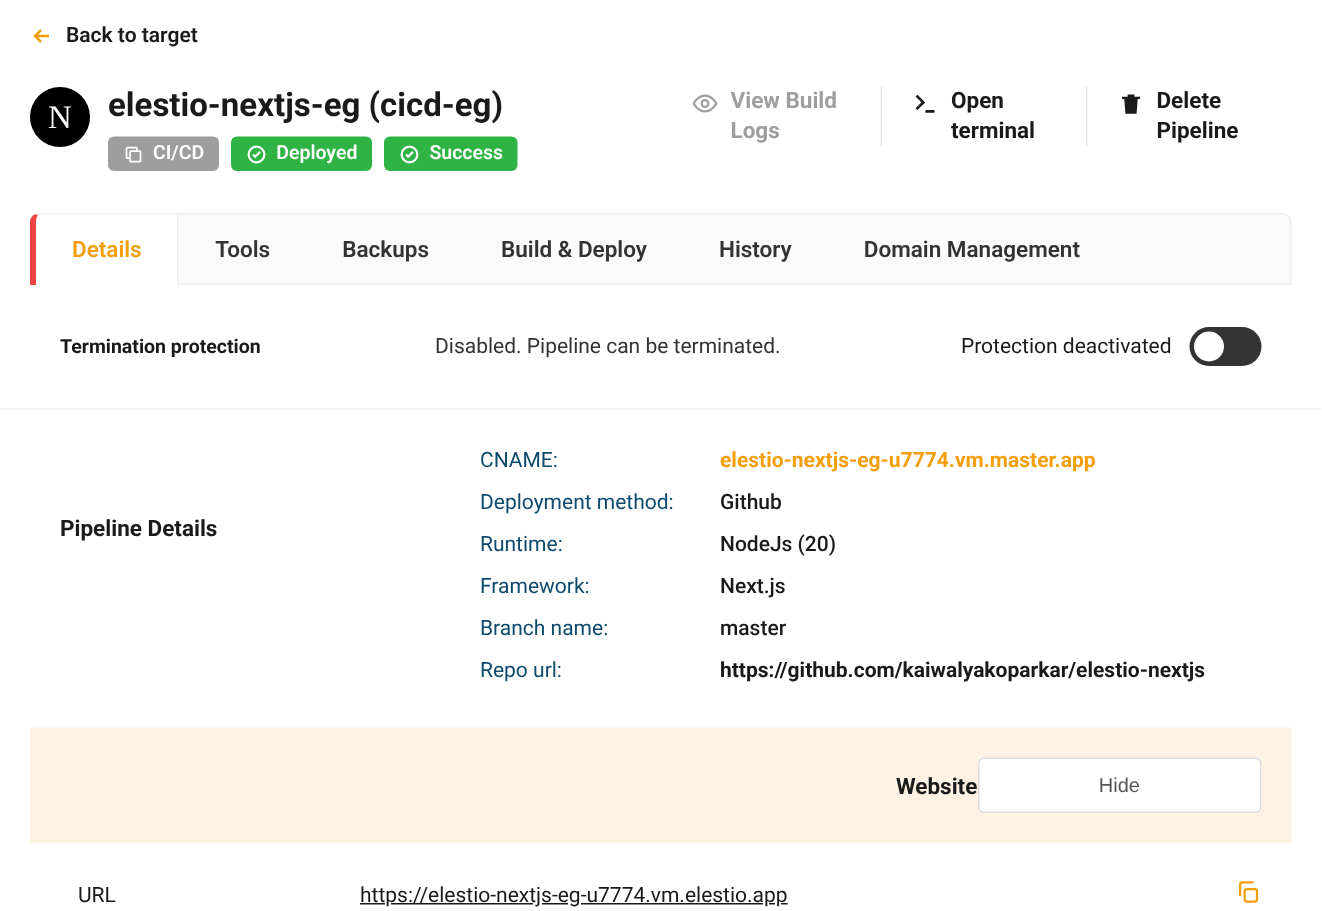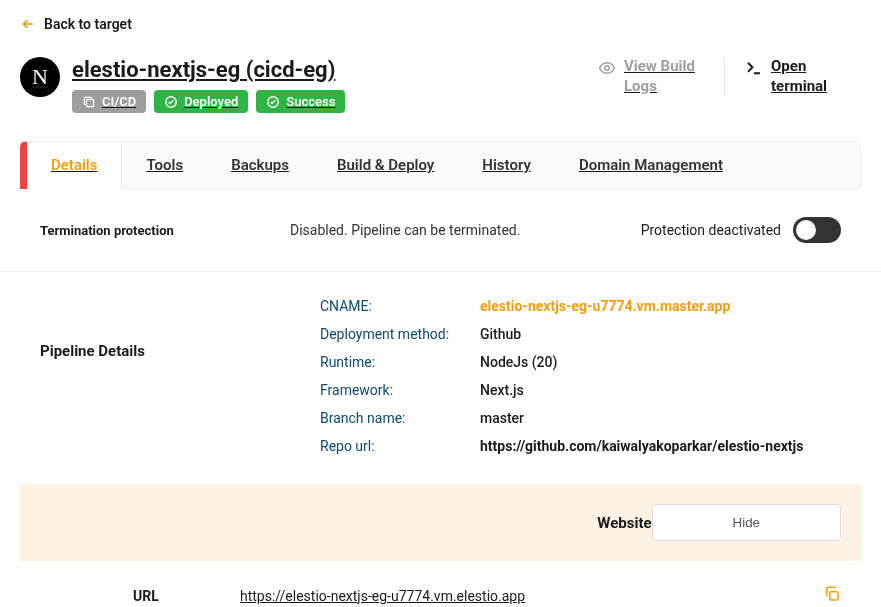--- a/index.html
+++ b/index.html
@@ -1,17 +1,17 @@
 <!DOCTYPE html>
 <html><head>
 <meta charset="utf-8">
 <style>
 * { box-sizing: border-box; margin: 0; padding: 0; }
 body { font-family: -apple-system, BlinkMacSystemFont, "Segoe UI", Roboto, sans-serif; background: #fff; color: #1a1a1a; font-size: 14px; width: 881px; }
-.container { padding: 16px 20px 0 20px; text-decoration: underline; }
+.container { padding: 16px 20px 0 20px; }
 
 .back-link { display: inline-flex; align-items: center; gap: 8px; font-weight: 600; color: #1a1a1a; cursor: pointer; }
 .back-link svg { width: 16px; height: 16px; }
 
 .header { display: flex; align-items: flex-start; gap: 12px; margin-top: 22px; }
 .logo { width: 40px; height: 40px; border-radius: 50%; background: #000; color: #fff; display: flex; align-items: center; justify-content: center; font-size: 22px; font-weight: 500; flex-shrink: 0; font-family: Georgia, serif; }
 .title-block { flex: 1; }
 .title { font-size: 22px; font-weight: 700; margin-bottom: 8px; }
 .badges { display: flex; gap: 8px; }
 .badge { display: inline-flex; align-items: center; gap: 6px; padding: 4px 10px; border-radius: 4px; font-size: 13px; font-weight: 600; color: #fff; }
@@ -23,21 +23,21 @@
 .actions { display: flex; align-items: flex-start; }
 .action { padding: 0 20px; border-left: 1px solid #e5e5e5; display: flex; flex-direction: column; }
 .action:first-child { border-left: none; }
 .action-inner { display: flex; align-items: flex-start; gap: 8px; font-weight: 700; color: #1a1a1a; cursor: pointer; font-size: 15px; }
 .action-inner.muted { color: #9e9e9e; }
 .action-inner svg { width: 18px; height: 18px; flex-shrink: 0; margin-top: 2px; }
 .action-label { line-height: 1.3; }
 
 .tabs { display: flex; border: 1px solid #eee; border-radius: 6px 6px 0 0; margin-top: 28px; background: #fafafa; }
 .tab { padding: 14px 24px; font-weight: 600; color: #333; cursor: pointer; font-size: 15px; }
-.tab.active { background: #fff; color: #f59e0b; border-right: 1px solid #eee; border-radius: 6px 0 0 0; margin: -1px 0 -1px -1px; border-left: 7px solid #ef4444; border-top: 1px solid #eee; }
+.tab.active { background: #fff; color: #f59e0b; border-right: 1px solid #eee; border-radius: 6px 0 0 0; margin: -1px 0 -1px -1px; border-left: 4px solid #ef4444; border-top: 1px solid #eee; }
 
 .section { padding: 28px 20px; border-bottom: 1px solid #f0f0f0; }
 .term-row { display: flex; align-items: center; }
 .term-label { width: 250px; font-weight: 700; font-size: 13px; }
 .term-desc { flex: 1; color: #333; }
 .term-right { display: flex; align-items: center; gap: 12px; }
 .toggle { width: 48px; height: 26px; background: #333; border-radius: 13px; position: relative; cursor: pointer; }
 .toggle::after { content: ""; position: absolute; width: 20px; height: 20px; background: #fff; border-radius: 50%; top: 3px; left: 3px; }
 
 .details-section { padding: 20px 20px 24px; display: flex; }
@@ -47,21 +47,21 @@
 .detail-key { width: 160px; color: #0c4a6e; }
 .detail-val { color: #1a1a1a; font-weight: 500; }
 .detail-val.accent { color: #f59e0b; font-weight: 700; }
 .detail-val.bold { font-weight: 700; }
 
 .website-section { background: #fdf2e4; padding: 20px; display: flex; align-items: center; justify-content: flex-end; }
 .website-label { font-weight: 700; font-size: 15px; padding-left: 2px; }
 .hide-btn { background: #fff; border: 1px solid #ddd; border-radius: 4px; padding: 10px 80px; font-weight: 500; cursor: pointer; color: #555; }
 
 .url-section { padding: 24px 20px; display: flex; align-items: center; }
-.url-label { width: 200px; font-weight: 700; padding-left: 12px; text-align: center; }
+.url-label { width: 200px; font-weight: 400; padding-left: 12px; }
 .url-val { flex: 1; text-decoration: underline; color: #1a1a1a; }
 .copy-icon { color: #f59e0b; cursor: pointer; padding-right: 12px; }
 .copy-icon svg { width: 18px; height: 18px; }
 </style>
 </head>
 <body>
 
 <div class="container">
 
   <div class="back-link">
@@ -108,20 +108,28 @@
             </svg>
           <span class="action-label" style="max-width:80px">View Build Logs</span>
         </div>
       </div>
       <div class="action">
         <div class="action-inner">
           <svg viewBox="0 0 24 24" fill="none" stroke="currentColor" stroke-width="2.5">
               <path d="M4 17l6-6-6-6M12 19h8"></path>
             </svg>
           <span class="action-label" style="max-width:70px">Open terminal</span>
+        </div>
+      </div>
+      <div class="action">
+        <div class="action-inner">
+          <svg viewBox="0 0 24 24" fill="currentColor">
+              <path d="M6 7h12l-1 14H7L6 7zm3-3h6v2H9V4zM4 6h16v2H4V6z"></path>
+            </svg>
+          <span class="action-label" style="max-width:70px">Delete Pipeline</span>
         </div>
       </div>
     </div>
   </div>
 
   <div class="tabs">
     <div class="tab active">Details</div>
     <div class="tab">Tools</div>
     <div class="tab">Backups</div>
     <div class="tab">Build &amp; Deploy</div>

